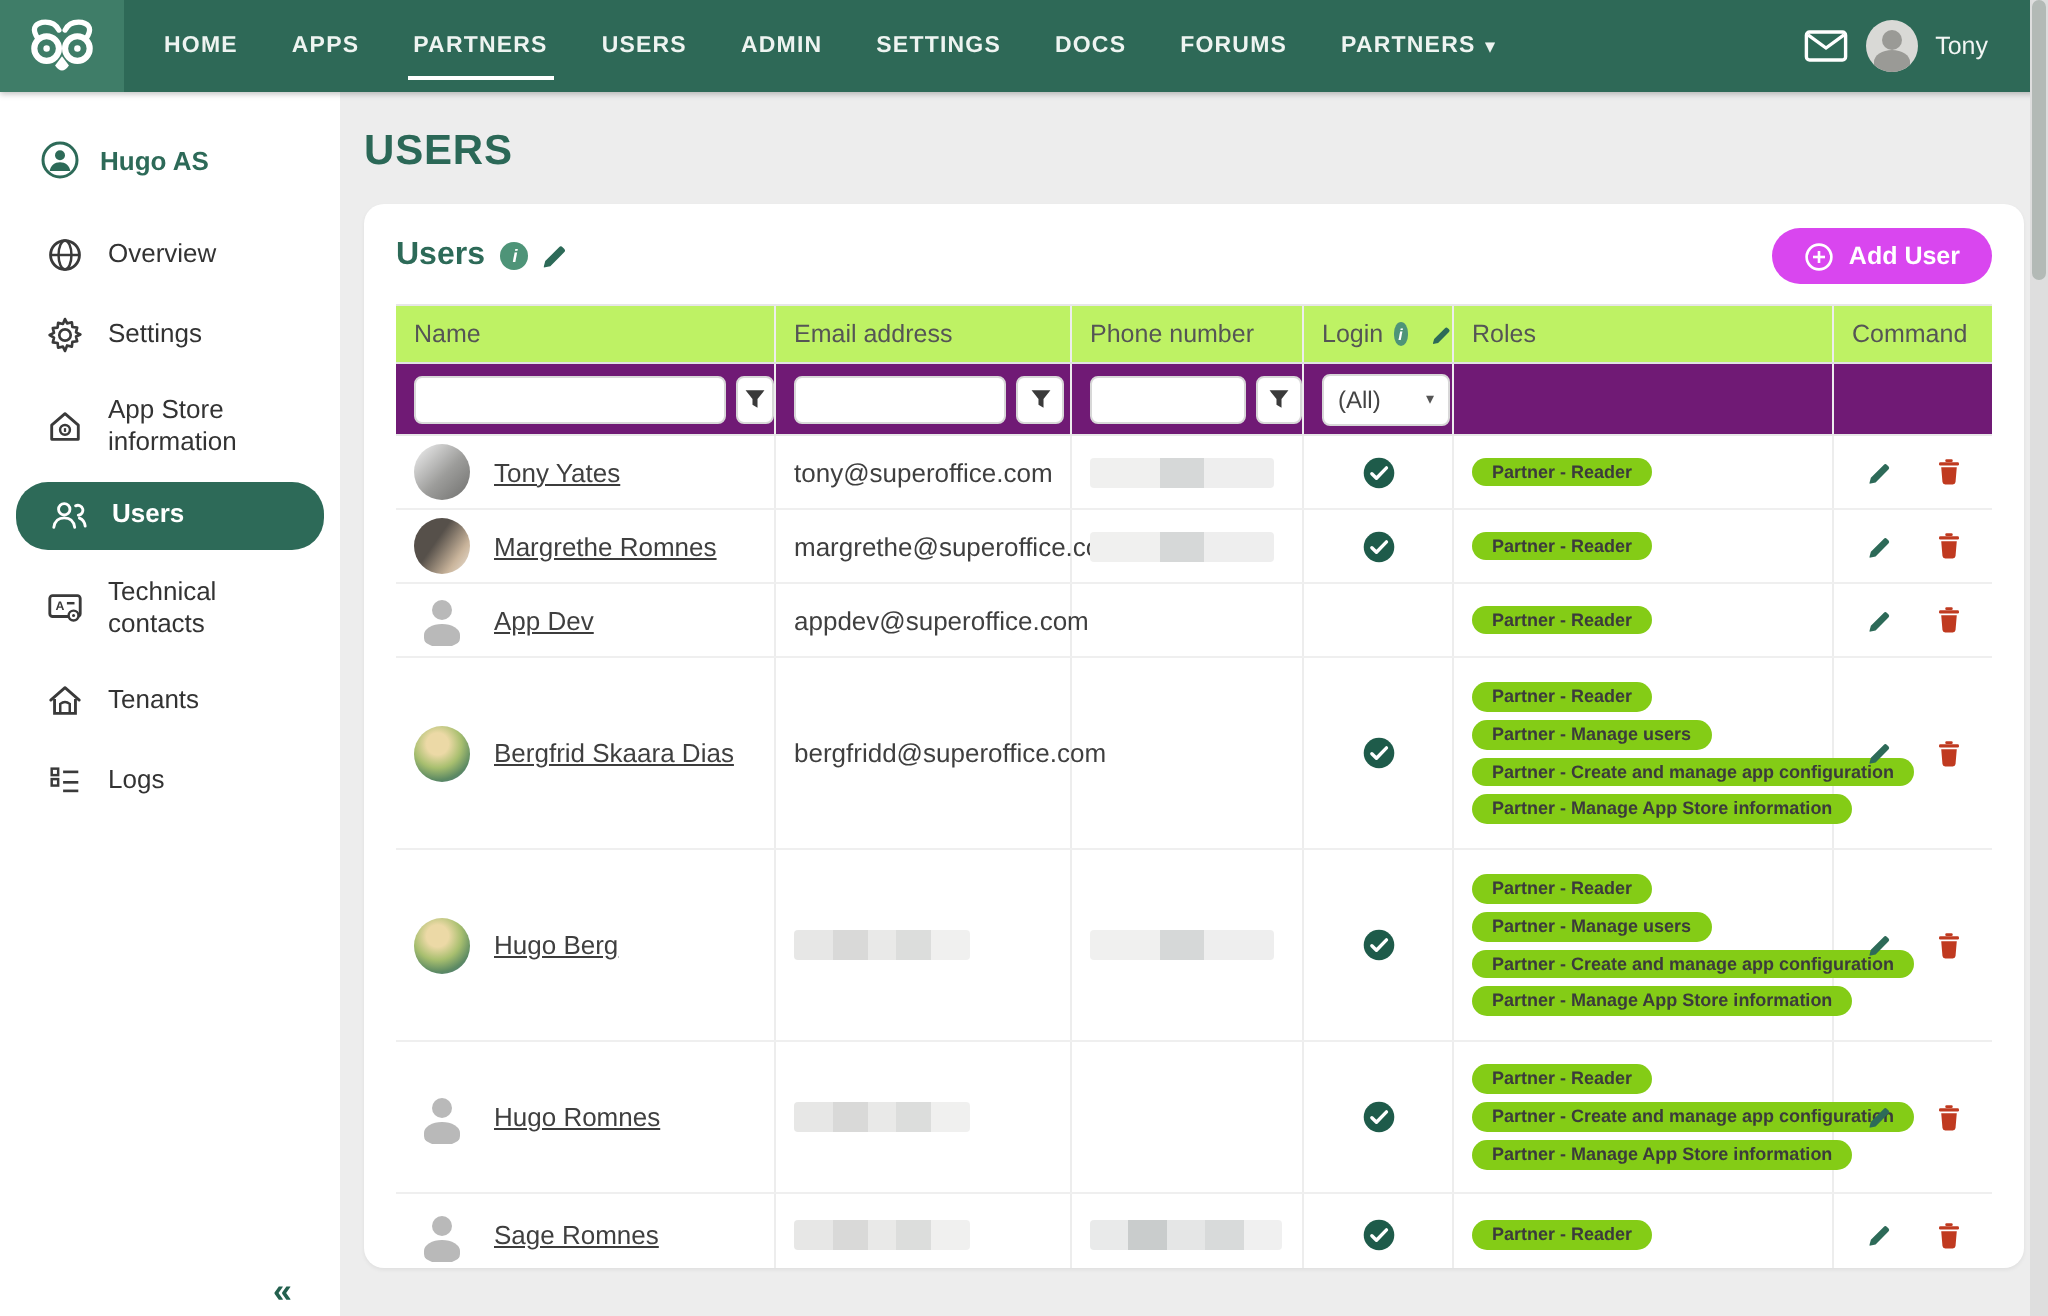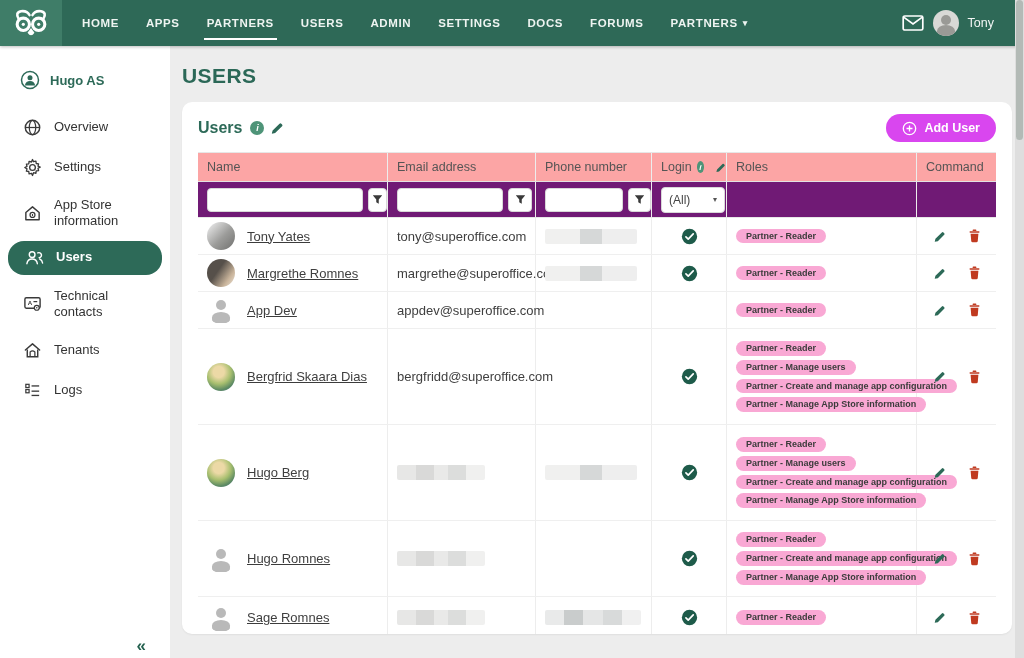--- a/index.html
+++ b/index.html
@@ -42,21 +42,21 @@
   .card-title { color:#2d6a58; font-size:16px; font-weight:bold; margin-right:8px; }
   .info-dot { width:14px; height:14px; border-radius:50%; background:#4e9478; color:#fff; font-size:9px; font-weight:bold; font-style:italic; display:inline-flex; align-items:center; justify-content:center; margin-right:6px; cursor:pointer; }
   .info-dot.small { width:12px; height:12px; font-size:8px; }
   .edit-inline { cursor:pointer; display:inline-flex; }
   .add-user-btn { margin-left:auto; background:#d946ef; color:#fff; border:none; border-radius:15px; height:28px; padding:0 16px; font-size:12.5px; font-weight:bold; font-family:inherit; display:flex; align-items:center; gap:7px; cursor:pointer; }
 
   
   .trow { display:grid; grid-template-columns:190px 148px 116px 75px 190px 79px; align-items:center; }
   .trow > div { height:100%; display:flex; align-items:center; border-right:1px solid #ededed; padding-left:9px; }
   .trow > div:last-child { border-right:none; }
-  .thead { height:30px; background:#fca5a5; border-top:1px solid #e7e7e7; border-bottom:1px solid #e2e2e2; }
+  .thead { height:30px; background:#bef264; border-top:1px solid #e7e7e7; border-bottom:1px solid #e2e2e2; }
   .thead > div { font-size:12.5px; color:#555; gap:5px; }
   .tfilter { height:36px; background:#701a75; border-bottom:1px solid #e7e7e7; }
   .tfilter > div { gap:5px; }
   .filter-input { height:24px; border:1px solid #d8d8d8; border-radius:4px; background:#fff; font-family:inherit; font-size:12px; padding:0 6px; outline:none; }
   .fi-name { width:156px; } .fi-email { width:106px; } .fi-phone { width:78px; }
   .funnel-btn { width:24px; height:24px; border:1px solid #d8d8d8; border-radius:4px; background:#fff; display:flex; align-items:center; justify-content:center; cursor:pointer; }
   .select-box { width:64px; height:26px; border:1px solid #d8d8d8; border-radius:4px; background:#fff; display:flex; align-items:center; justify-content:space-between; padding:0 7px; font-size:12px; color:#444; cursor:pointer; }
   .select-box .caret { font-size:8px; color:#555; }
 
   .drow { border-bottom:1px solid #efefef; }
@@ -68,21 +68,21 @@
   .avatar[data-avatar="photo-green"] { background:radial-gradient(circle at 42% 32%,#ecd9a6 22%,#a8bf6f 48%,#5d8a63 72%,#47708c); }
   .avatar[data-avatar="silhouette"]::before { content:""; position:absolute; left:9px; top:4px; width:10px; height:10px; border-radius:50%; background:#b9b9b9; }
   .avatar[data-avatar="silhouette"]::after { content:""; position:absolute; left:5px; top:16px; width:18px; height:11px; border-radius:50% 50% 4px 4px; background:#b9b9b9; }
   .cell-text { font-size:13px; color:#3f3f3f; }
   .redact { height:15px; border-radius:2px; }
   .redact.phone { width:92px; background:linear-gradient(90deg,#f0f0ef 0 38%,#d6d8d8 38% 62%,#eeeeee 62%); }
   .redact.email { width:88px; background:linear-gradient(90deg,#e7e7e6 0 22%,#d9d9d8 22% 42%,#e9e9e8 42% 58%,#dcdddc 58% 78%,#f0f0ef 78%); }
   .redact.phone2 { width:96px; background:linear-gradient(90deg,#e9eaea 0 20%,#c9cccc 20% 40%,#e5e6e6 40% 60%,#d8dada 60% 80%,#f0f0f0 80%); }
   .login-cell { justify-content:center; padding-left:0 !important; }
   .roles-cell { flex-direction:column; align-items:flex-start !important; justify-content:center; gap:4px; padding:6px 0 6px 9px !important; }
-  .badge { background:#f9a8d4; color:#3b3b3b; font-size:9px; font-weight:bold; padding:2px 10px; border-radius:9px; white-space:nowrap; line-height:1.2; }
+  .badge { background:#84cc16; color:#3b3b3b; font-size:9px; font-weight:bold; padding:2px 10px; border-radius:9px; white-space:nowrap; line-height:1.2; }
   .cmd-cell { gap:22px; padding-left:16px !important; }
   .icon-btn { cursor:pointer; display:flex; }
 
   
   .scroll-track { position:absolute; right:0; top:0; width:9px; height:658px; background:#dedede; z-index:10; }
   .scroll-thumb { position:absolute; top:0; left:1px; width:7px; height:140px; border-radius:4px; background:#b3bab6; cursor:pointer; }
 </style>
 </head>
 <body>
 

